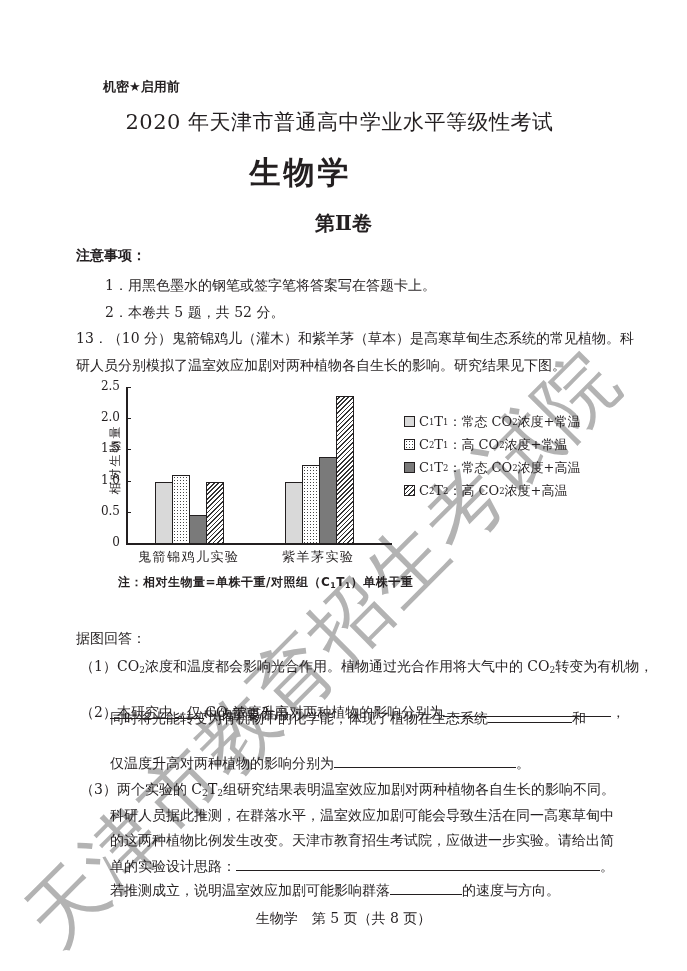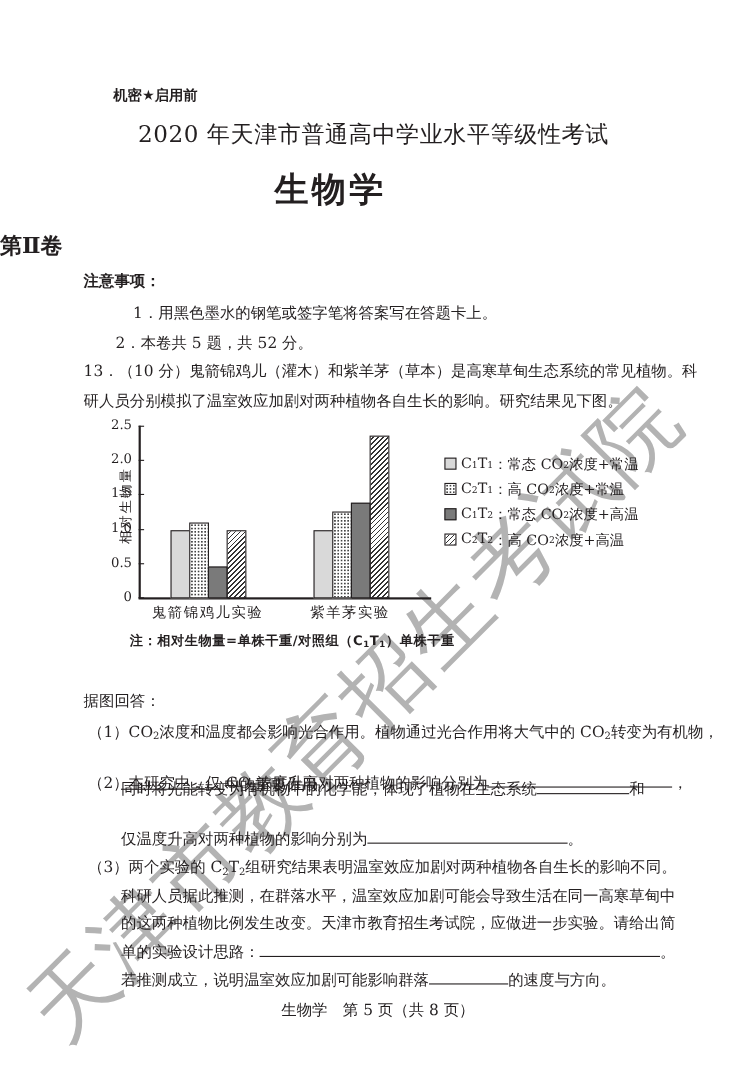--- a/index.html
+++ b/index.html
@@ -3,21 +3,21 @@
 <meta charset="utf-8">
 <style>
   * { box-sizing: border-box; margin: 0; padding: 0; }
   html, body { width: 687px; height: 971px; background: #ffffff; overflow: hidden; }
   body { position: relative; font-family: "DejaVu Serif", "Liberation Serif", serif; color: #231f20; }
   .abs { position: absolute; white-space: nowrap; }
 
   .confidential { left: 76px; top: 78px; font-size: 13px; font-weight: bold; font-family: "DejaVu Sans", sans-serif; margin-left: 27px; }
   .exam-title { left: 0; width: 679px; text-align: center; top: 108px; font-size: 21px; letter-spacing: 0.5px; }
   .subject { left: 0; width: 601px; text-align: center; top: 152px; font-size: 31px; font-weight: bold; font-family: "DejaVu Sans", sans-serif; letter-spacing: 3px; }
-  .volume { left: 0; width: 687px; text-align: left; top: 210px; font-size: 20px; font-weight: bold; }
+  .volume { left: 0; width: 687px; text-align: center; top: 210px; font-size: 20px; font-weight: bold; }
 
   .notice-title { left: 76px; top: 247px; font-size: 14px; font-weight: bold; }
   .body-text { font-size: 14px; line-height: 20px; }
   .notice-item { left: 105px; }
 
   .q-line { left: 76px; text-align: right; }
 
   
   .chart { position: absolute; left: 86px; top: 378px; width: 540px; height: 225px; }
   .y-axis-line { position: absolute; left: 40px; top: 9px; width: 1.5px; height: 157px; background: #231f20; }
@@ -49,21 +49,21 @@
 <body>
 
 <div class="watermark" style="left:40px; top:880px;">天津市教育招生考试院</div>
 
 <div class="abs confidential">机密★启用前</div>
 <div class="abs exam-title">2020 年天津市普通高中学业水平等级性考试</div>
 <div class="abs subject">生物学</div>
 <div class="abs volume">第Ⅱ卷</div>
 
 <div class="abs notice-title">注意事项：</div>
-<div class="abs body-text notice-item" style="top:275px;margin-left:16px;">1．用黑色墨水的钢笔或签字笔将答案写在答题卡上。</div>
+<div class="abs body-text notice-item" style="top:275px;">1．用黑色墨水的钢笔或签字笔将答案写在答题卡上。</div>
 <div class="abs body-text notice-item" style="top:302px;">2．本卷共 5 题，共 52 分。</div>
 
 <div class="abs body-text q-line" style="top:328px;">13．（10 分）鬼箭锦鸡儿（灌木）和紫羊茅（草本）是高寒草甸生态系统的常见植物。科</div>
 <div class="abs body-text q-line" style="top:355px;">研人员分别模拟了温室效应加剧对两种植物各自生长的影响。研究结果见下图。</div>
 
 <div class="chart">
   <div class="y-title">相对生物量</div>
   <div class="y-axis-line"></div>
   <div class="x-axis-line"></div>
 

